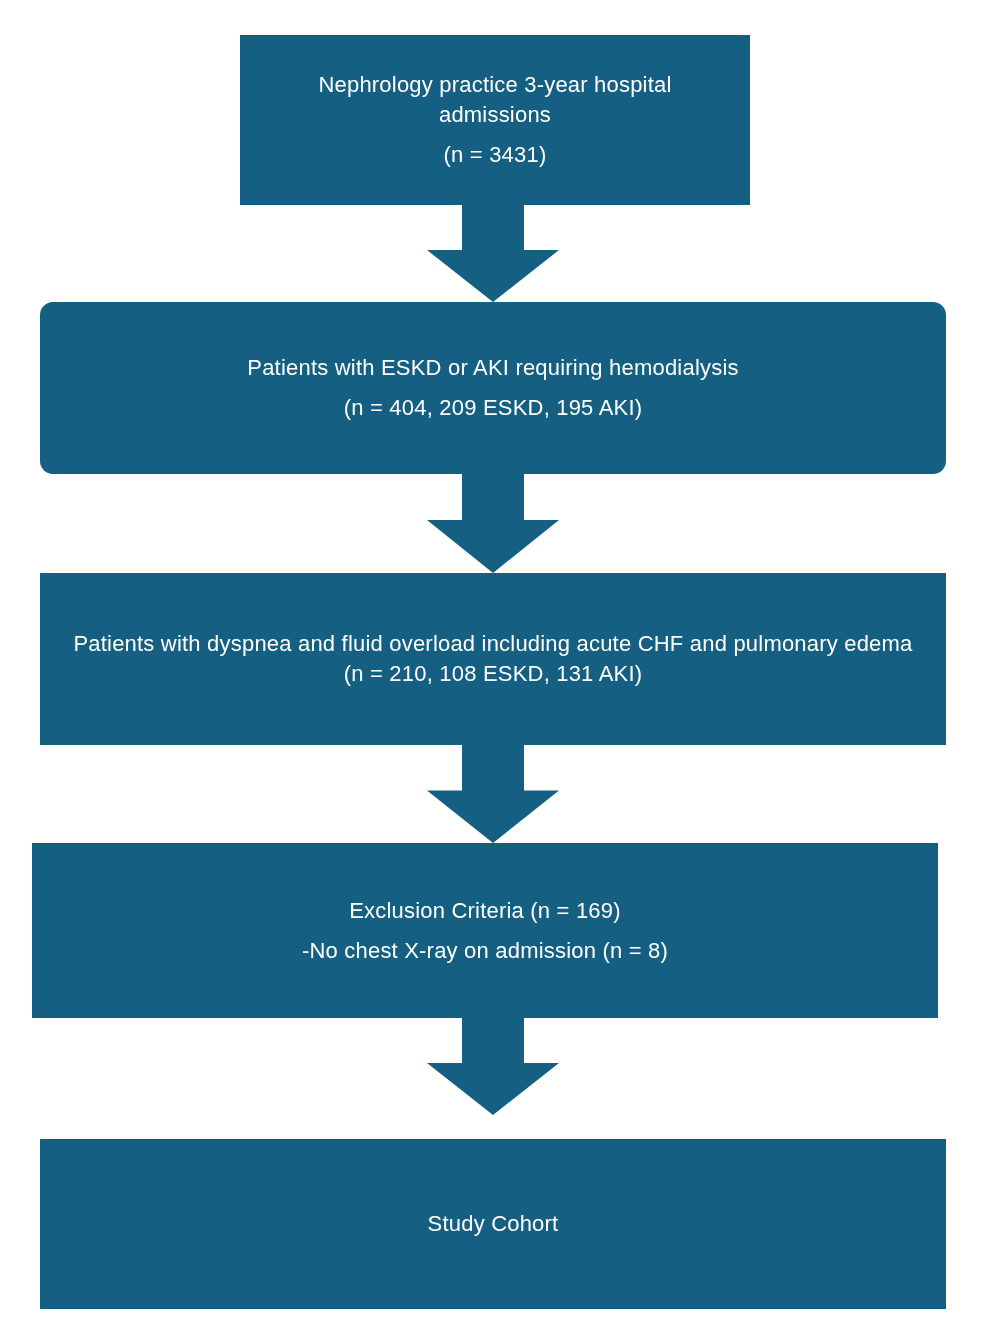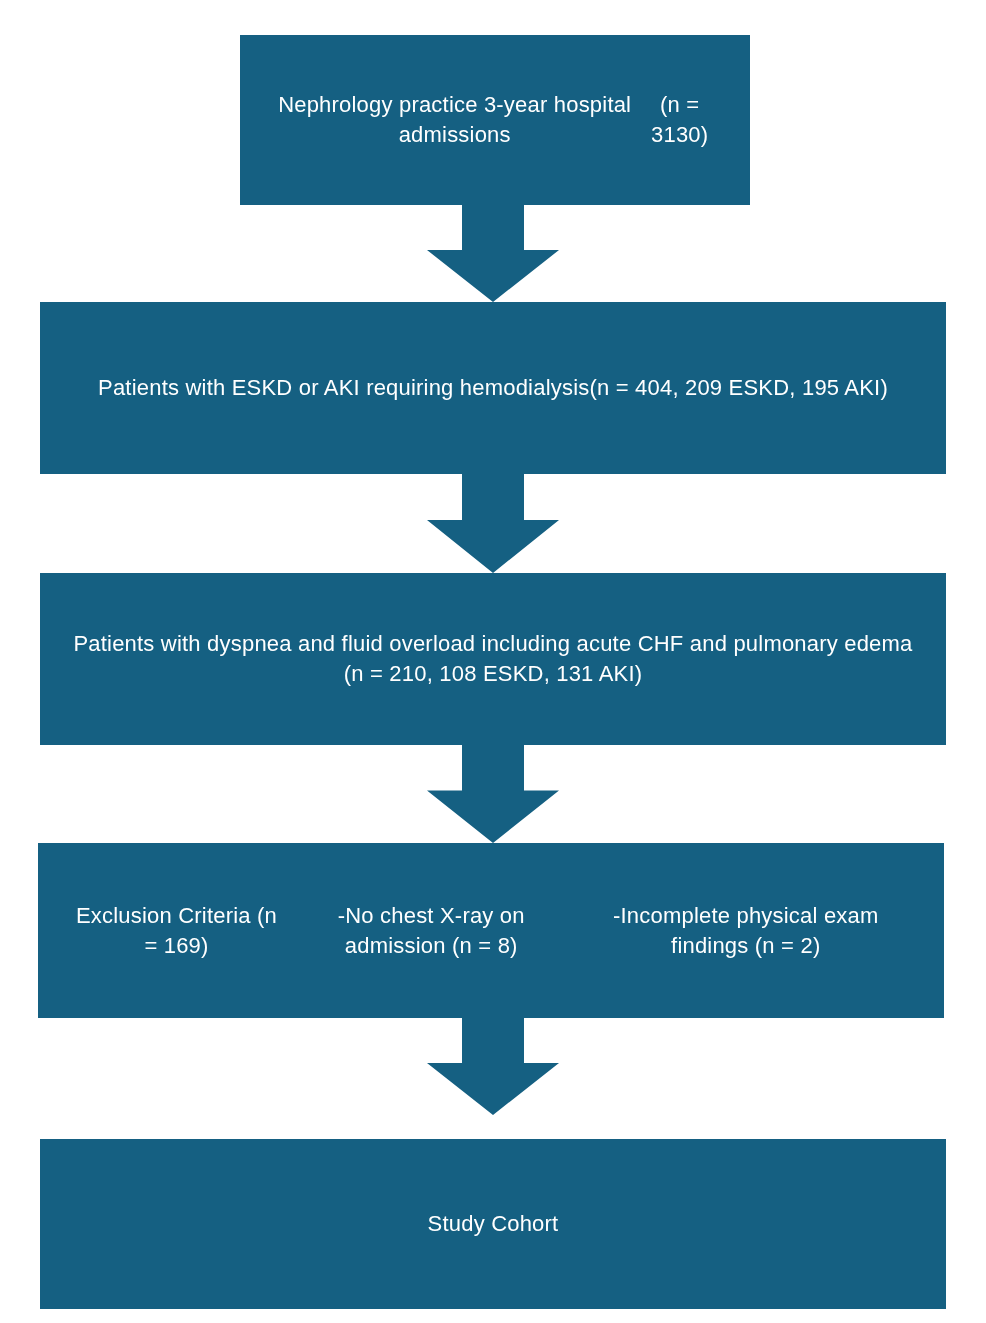--- a/index.html
+++ b/index.html
@@ -13,59 +13,59 @@
     width: 986px;
     height: 1323px;
     background: #ffffff;
     overflow: hidden;
   }
   .box {
     position: absolute;
     background: var(--box-color, #156082);
     color: var(--text-color, #ffffff);
     display: flex;
-    flex-direction: row;
+    flex-direction: column;
     justify-content: center;
     align-items: center;
     text-align: center;
     box-sizing: border-box;
     padding: 10px 30px;
   }
   .box p {
     margin: 5px 0;
     font-size: 22px;
     line-height: 30px;
     font-weight: 400;
     letter-spacing: 0.2px;
   }
   .box1 { left: 240px; top: 35px;   width: 510px; height: 170px; }
-  .box2 { left: 40px;  top: 302px;  width: 906px; height: 172px; }
+  .box2 { left: 40px;  top: 302px;  width: 906px; height: 172px; border-radius: 13px; }
   .box3 { left: 40px;  top: 573px;  width: 906px; height: 172px; }
-  .box4 { left: 38px;  top: 843px;  width: 906px; height: 175px; }
+  .box4 { left: 32px;  top: 843px;  width: 906px; height: 175px; }
   .box5 { left: 40px;  top: 1115px; width: 906px; height: 170px; margin-top: 24px; }
   .arrow {
     position: absolute;
     width: 132px;
     left: 427px;
     display: block;
   }
   .arrow polygon { fill: var(--box-color, #156082); }
   .arrow1 { top: 205px;  height: 97px; }
   .arrow2 { top: 474px;  height: 99px; }
   .arrow3 { top: 745px;  height: 98px; }
   .arrow4 { top: 1018px; height: 97px; }
 </style>
 </head>
 <body>
 
 <div class="canvas">
 
   <div class="box box1">
     <p>Nephrology practice 3-year hospital admissions</p>
-    <p>(n = 3130)</p>
+    <p>(n = 3431)</p>
   </div>
 
   <svg class="arrow arrow1" viewBox="0 0 132 97" preserveAspectRatio="none" aria-hidden="true">
     <polygon points="35,0 97,0 97,45 132,45 66,97 0,45 35,45"></polygon>
   </svg>
 
   <div class="box box2">
     <p>Patients with ESKD or AKI requiring hemodialysis</p>
     <p>(n = 404, 209 ESKD, 195 AKI)</p>
   </div>
@@ -78,21 +78,20 @@
     <p>Patients with dyspnea and fluid overload including acute CHF and pulmonary edema (n = 210, 108 ESKD, 131 AKI)</p>
   </div>
 
   <svg class="arrow arrow3" viewBox="0 0 132 97" preserveAspectRatio="none" aria-hidden="true">
     <polygon points="35,0 97,0 97,45 132,45 66,97 0,45 35,45"></polygon>
   </svg>
 
   <div class="box box4">
     <p>Exclusion Criteria (n = 169)</p>
     <p>-No chest X-ray on admission (n = 8)</p>
-    <p>-Incomplete physical exam findings (n = 2)</p>
   </div>
 
   <svg class="arrow arrow4" viewBox="0 0 132 97" preserveAspectRatio="none" aria-hidden="true">
     <polygon points="35,0 97,0 97,45 132,45 66,97 0,45 35,45"></polygon>
   </svg>
 
   <div class="box box5">
     <p>Study Cohort</p>
   </div>
 

